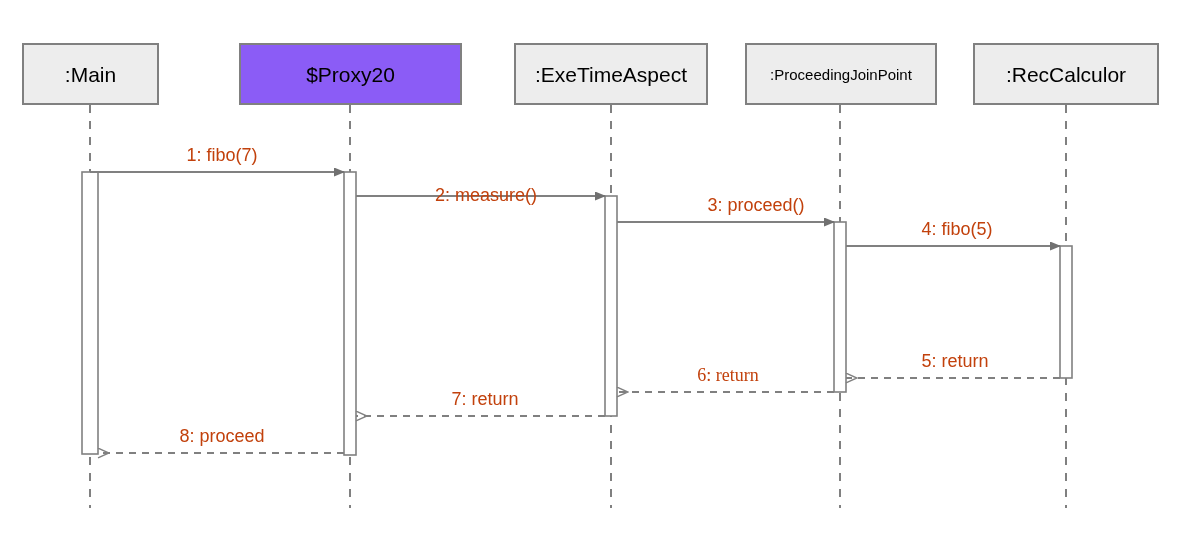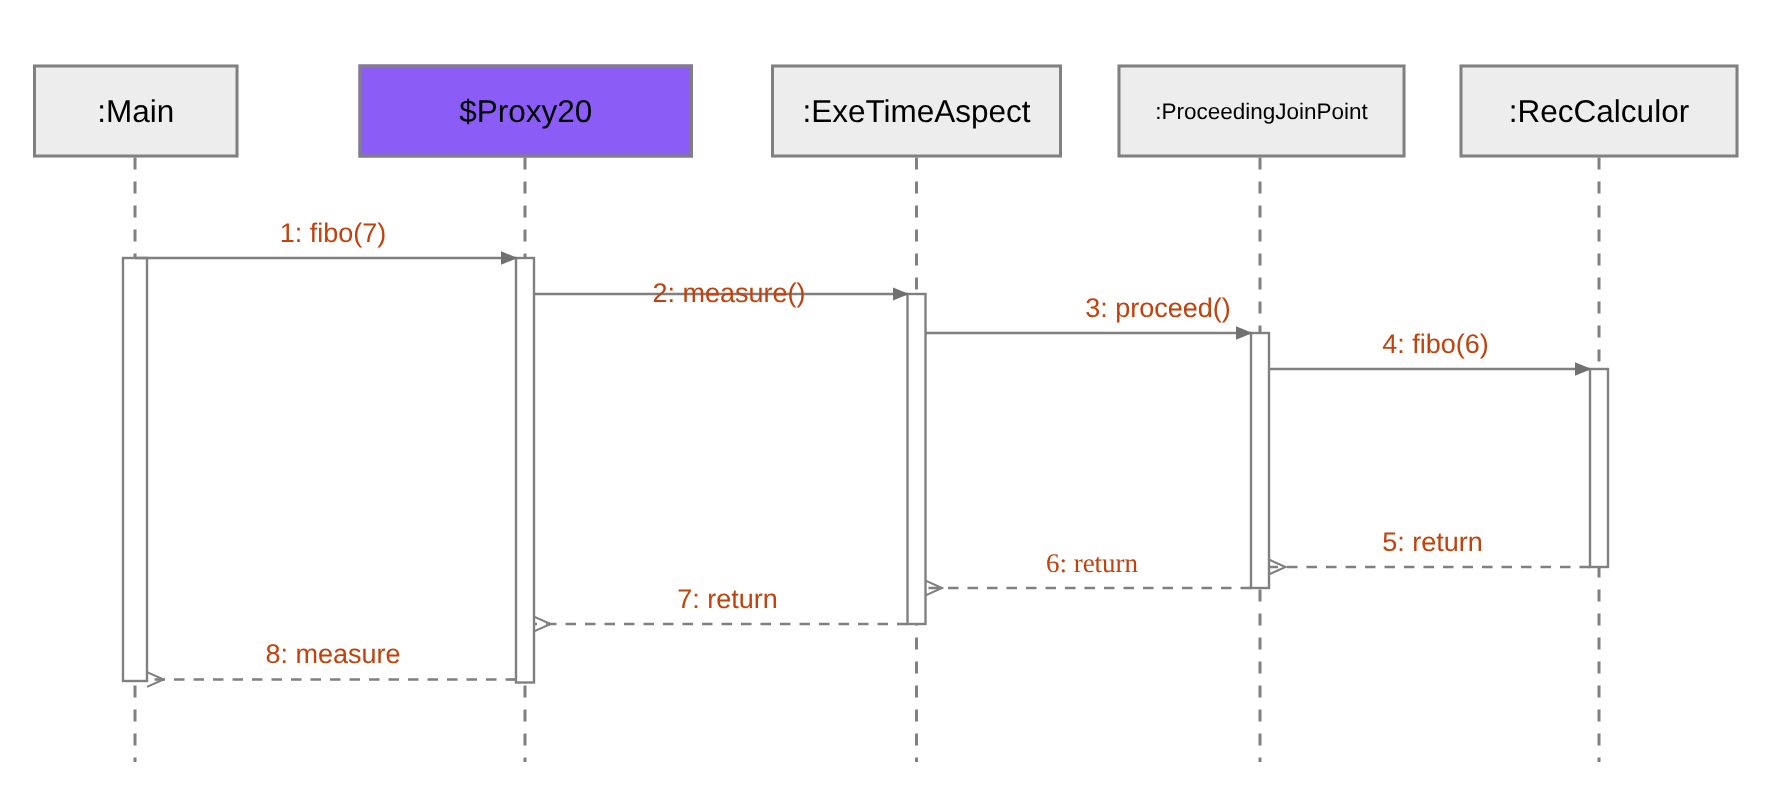--- a/index.html
+++ b/index.html
@@ -109,21 +109,21 @@
         <line x1="1060" y1="378" x2="846" y2="378" stroke="#808080" stroke-width="1.8" stroke-dasharray="7,6" marker-end="url(#arrow-open)"></line>
         <line x1="834" y1="392" x2="617" y2="392" stroke="#808080" stroke-width="1.8" stroke-dasharray="7,6" marker-end="url(#arrow-open)"></line>
         <line x1="605" y1="416" x2="356" y2="416" stroke="#808080" stroke-width="1.8" stroke-dasharray="7,6" marker-end="url(#arrow-open)"></line>
         <line x1="344" y1="453" x2="98" y2="453" stroke="#808080" stroke-width="1.8" stroke-dasharray="7,6" marker-end="url(#arrow-open)"></line>
       </g>
   </svg>
 
   <div id="message-labels">
       <div class="msg-label" style="left: 222px; top: 164px;">1: fibo(7)</div>
       <div class="msg-label" style="left: 486px; top: 188px; margin-top: 16px;">2: measure()</div>
-      <div class="msg-label" style="left: 772px; top: 214px;">3: proceed()</div>
-      <div class="msg-label" style="left: 957px; top: 238px;">4: fibo(6)</div>
+      <div class="msg-label" style="left: 756px; top: 214px;">3: proceed()</div>
+      <div class="msg-label" style="left: 957px; top: 238px;">4: fibo(5)</div>
       <div class="msg-label" style="left: 955px; top: 370px;">5: return</div>
       <div class="msg-label" style="left: 728px; top: 384px; font-family: Liberation Serif, serif;">6: return</div>
       <div class="msg-label" style="left: 485px; top: 408px;">7: return</div>
-      <div class="msg-label" style="left: 222px; top: 445px;">8: measure</div>
+      <div class="msg-label" style="left: 222px; top: 445px;">8: proceed</div>
     </div>
 
 </div>
 
 </body></html>

